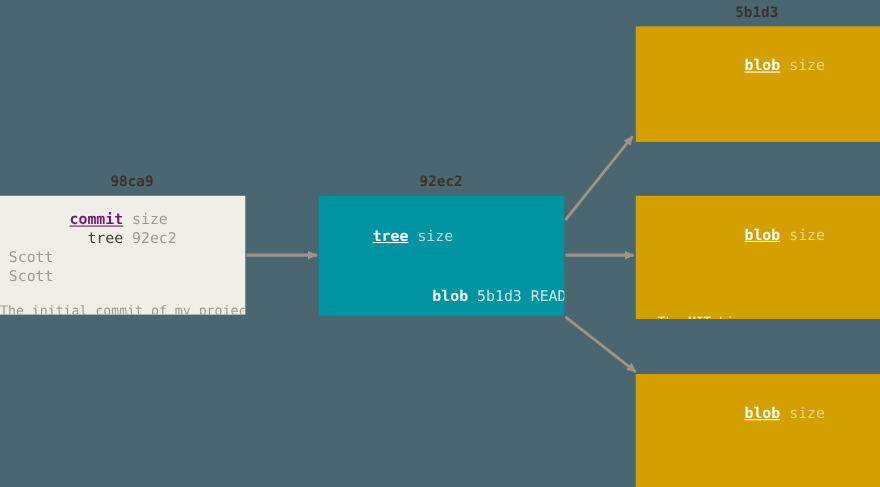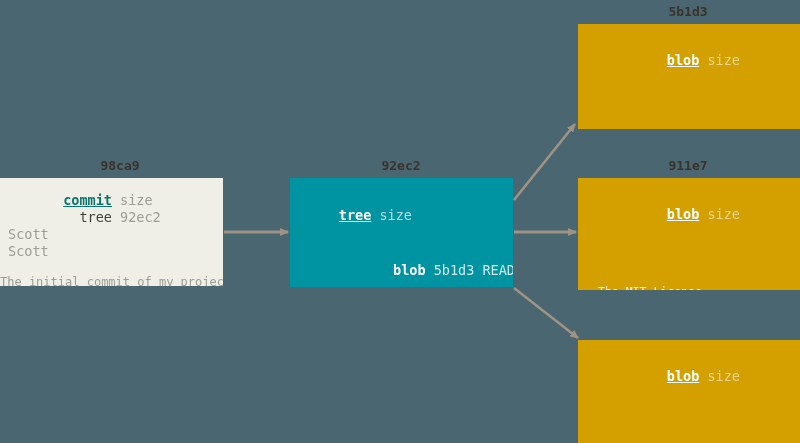--- a/index.html
+++ b/index.html
@@ -52,21 +52,21 @@
   .commit-row {
     display: flex;
     justify-content: flex-start;
     font-size: 13.5px;
     line-height: 17px;
     white-space: pre;
   }
   .commit-key {
     width: 112px;
     text-align: right;
-    color: #0f766e;
+    color: #701a75;
     font-weight: bold;
   }
   .commit-key.plain {
     font-weight: normal;
     color: #44403a;
   }
   .commit-key u {
     text-decoration: underline;
   }
   .commit-val {
@@ -113,24 +113,24 @@
     font-weight: bold;
   }
   .tree-row .dim {
     color: #cfe8eb;
   }
   
   .box-blob {
     background: #d4a000;
   }
   .blob-title {
+    text-align: center;
     margin-top: 12px;
     font-size: 13.5px;
     white-space: pre;
-    padding-left: 40px;
   }
   .blob-title .kw {
     color: #ffffff;
     font-weight: bold;
     text-decoration: underline;
   }
   .blob-title .dim {
     color: #e9d489;
   }
   .blob-body {
@@ -212,21 +212,20 @@
       <span class="kw">blob</span><span class="dim"> </span><span class="dim">size</span>
     </div>
     <div class="blob-body">
       
       
       
       
     </div>
   </div>
 
-  <div class="node-label" style="left:628px; top:158px; width:120px;">911e7</div>
 
   <div class="box box-blob" style="left:578px; top:178px; width:222px; height:112px;">
     <div class="blob-title">
       <span class="kw">blob</span><span class="dim"> </span><span class="dim">size</span>
     </div>
     <div class="blob-body">
       <div>The MIT License</div>
       
       
       

